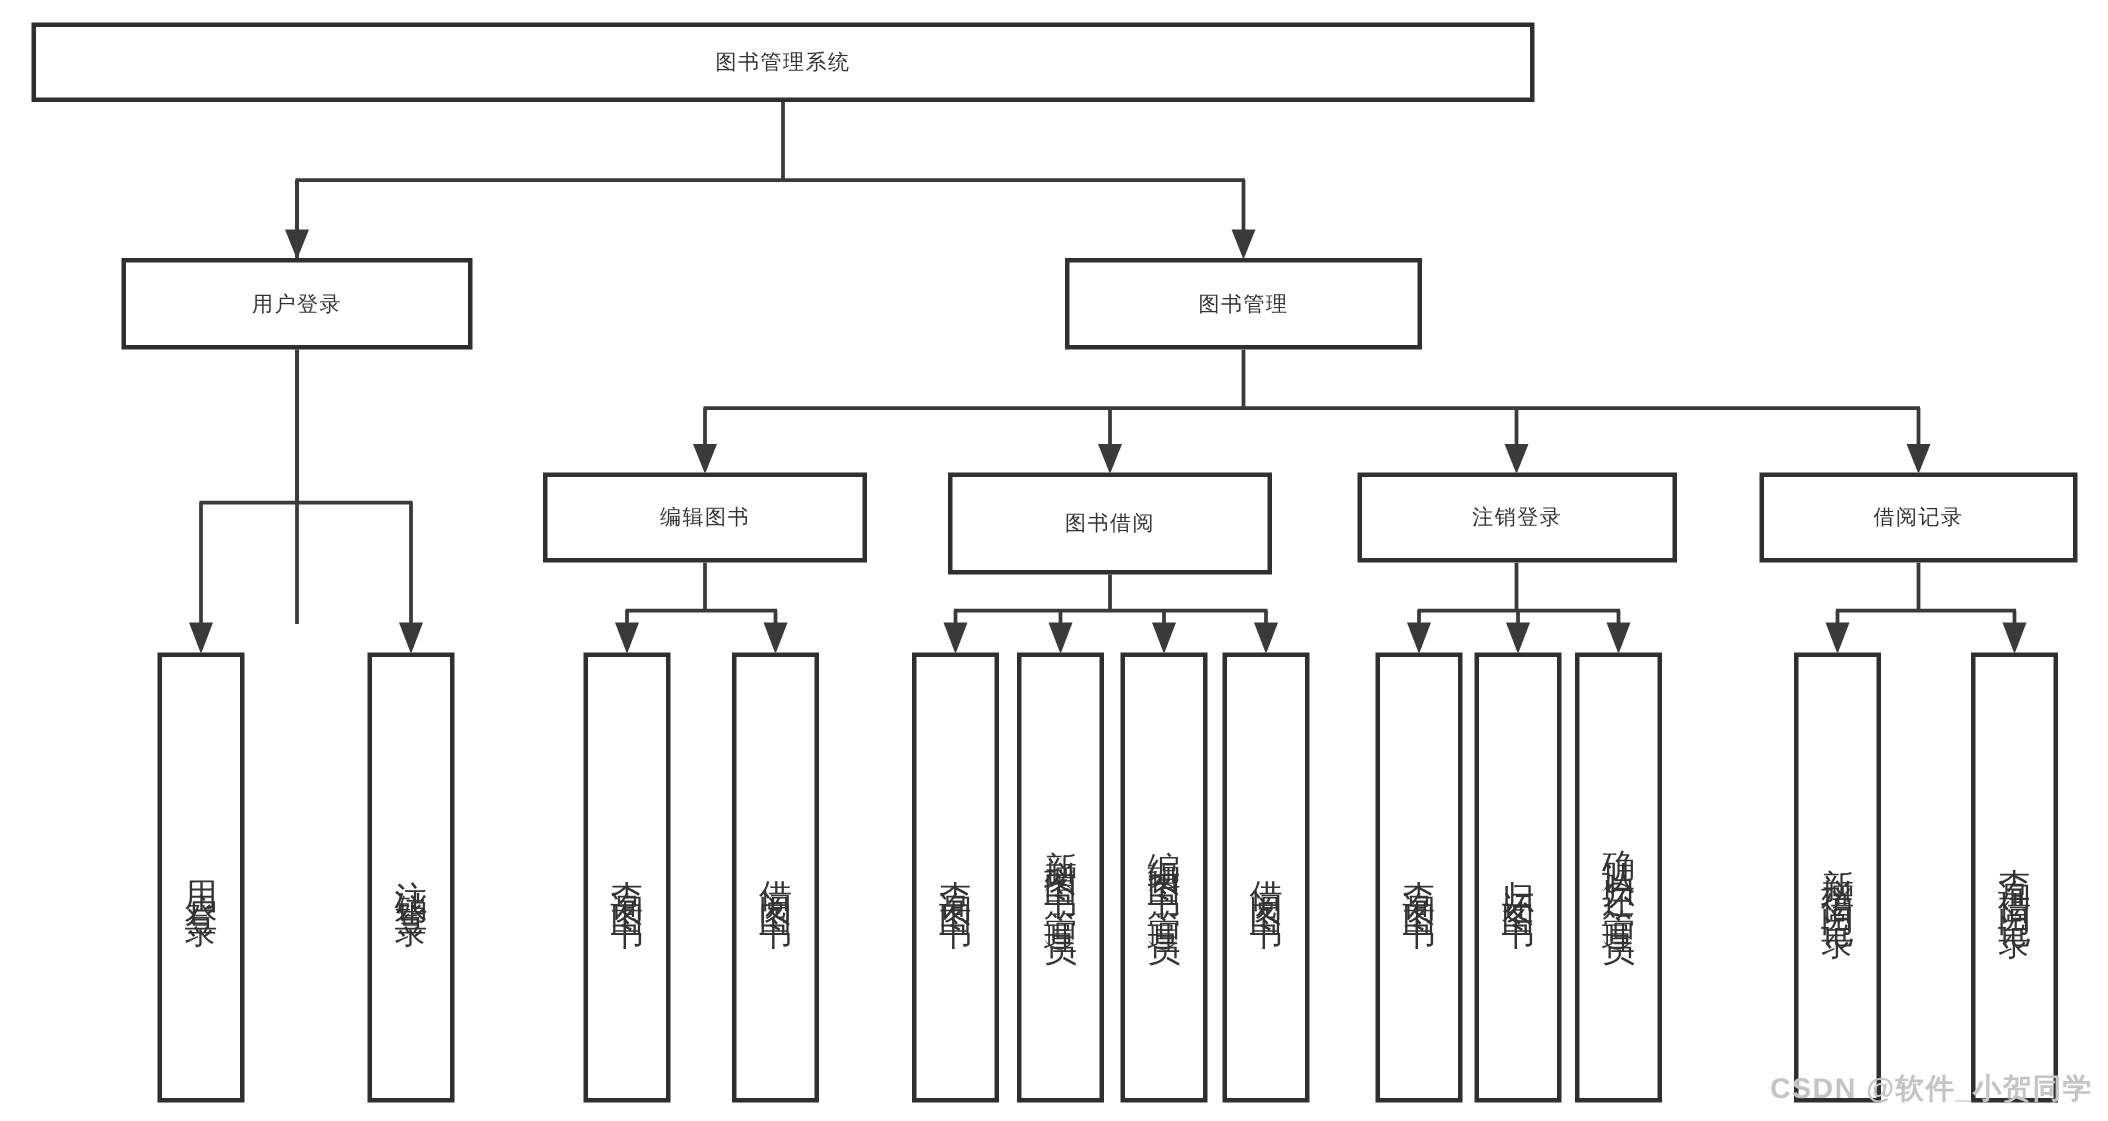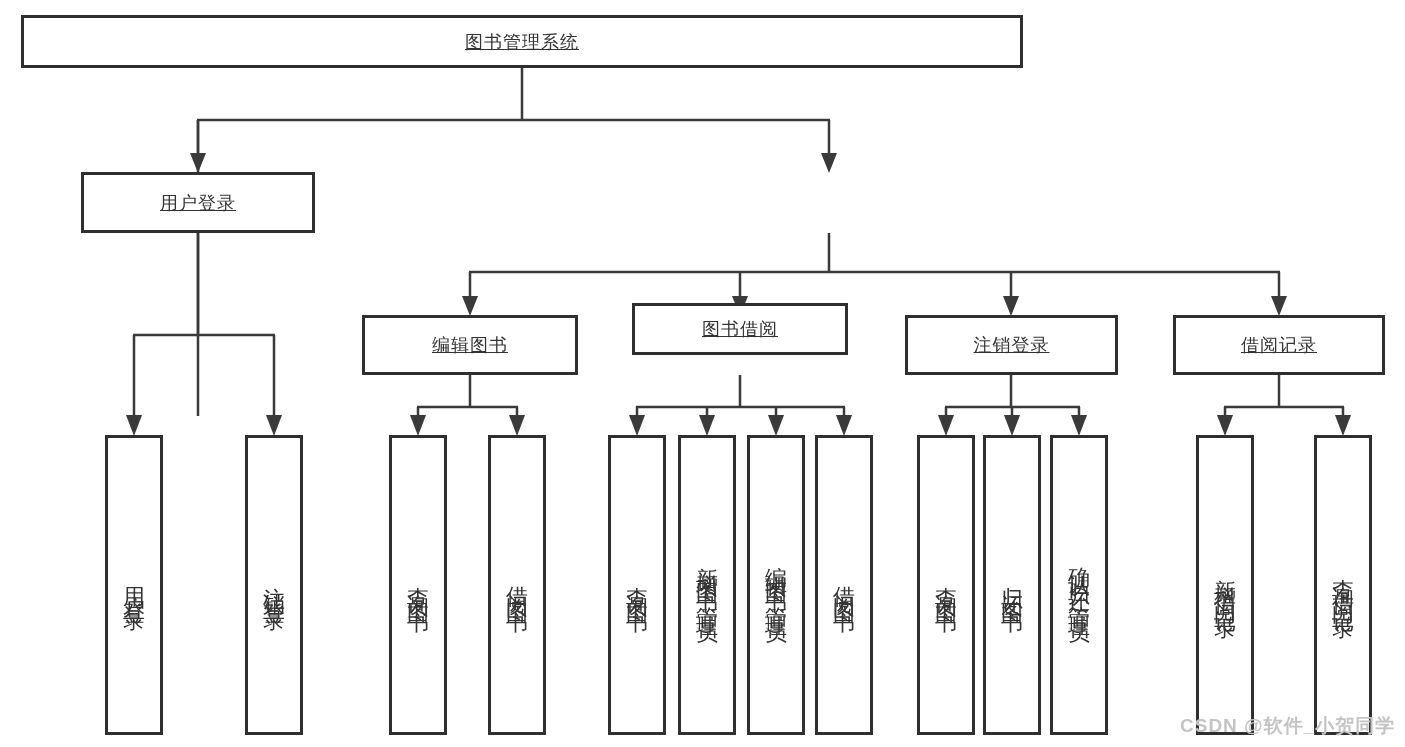--- a/index.html
+++ b/index.html
@@ -30,21 +30,21 @@
   }
   .arrowhead { fill: var(--line); stroke: none; }
   .node {
     position: absolute;
     border: 3px solid var(--border);
     background: var(--background);
     display: flex; align-items: center; justify-content: center;
     color: var(--text);
   }
   .node.h .lbl {
-    font-size: 18px; letter-spacing: 1px; white-space: nowrap; text-decoration: underline;
+    font-size: 14px; letter-spacing: 1px; white-space: nowrap;
   }
   .node.v .lbl {
     writing-mode: vertical-rl;
     text-orientation: mixed;
     font-size: 22px;
     letter-spacing: 8px;
     line-height: 1;
     white-space: nowrap;
   }
   .watermark {
@@ -109,25 +109,28 @@
     </g>
   </svg>
 
   <div class="node h" style="left:21px;top:15px;width:1002px;height:53px">
     <span class="lbl">图书管理系统</span>
   </div>
 
   <div class="node h" style="left:81px;top:172px;width:234px;height:61px">
     <span class="lbl">用户登录</span>
   </div>
+  <div class="node h" style="left:710px;top:172px;width:238px;height:61px">
+    <span class="lbl">图书管理</span>
+  </div>
 
   <div class="node h" style="left:362px;top:315px;width:216px;height:60px">
     <span class="lbl">编辑图书</span>
   </div>
-  <div class="node h" style="left:632px;top:303px;width:216px;height:52px">
+  <div class="node h" style="left:632px;top:315px;width:216px;height:68px">
     <span class="lbl">图书借阅</span>
   </div>
   <div class="node h" style="left:905px;top:315px;width:213px;height:60px">
     <span class="lbl">注销登录</span>
   </div>
   <div class="node h" style="left:1173px;top:315px;width:212px;height:60px">
     <span class="lbl">借阅记录</span>
   </div>
 
   <div class="node v" style="left:105px;top:435px;width:58px;height:300px">

